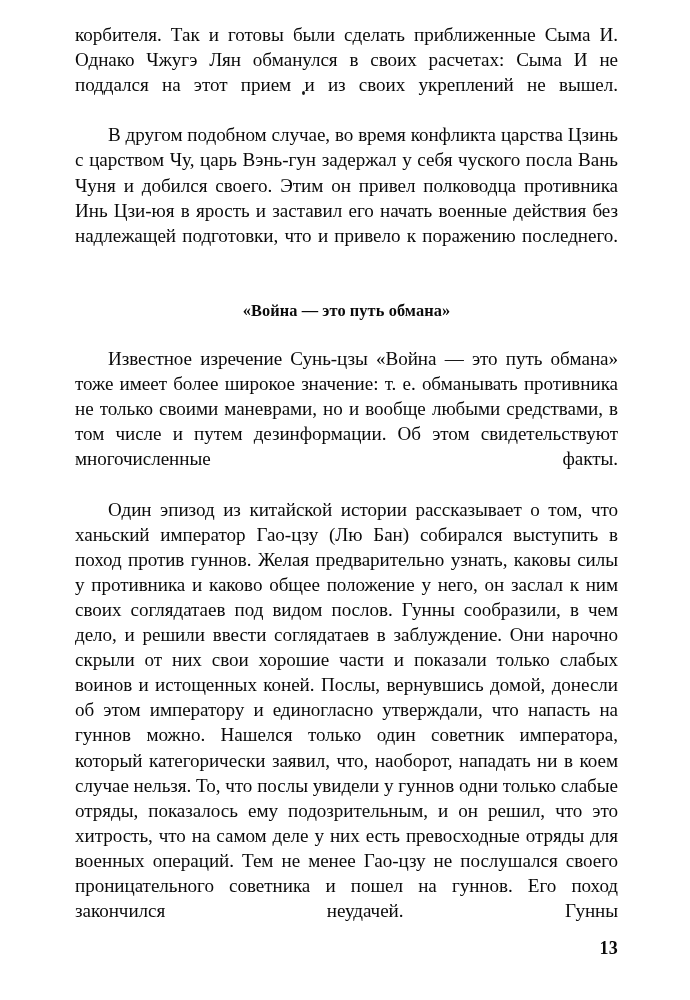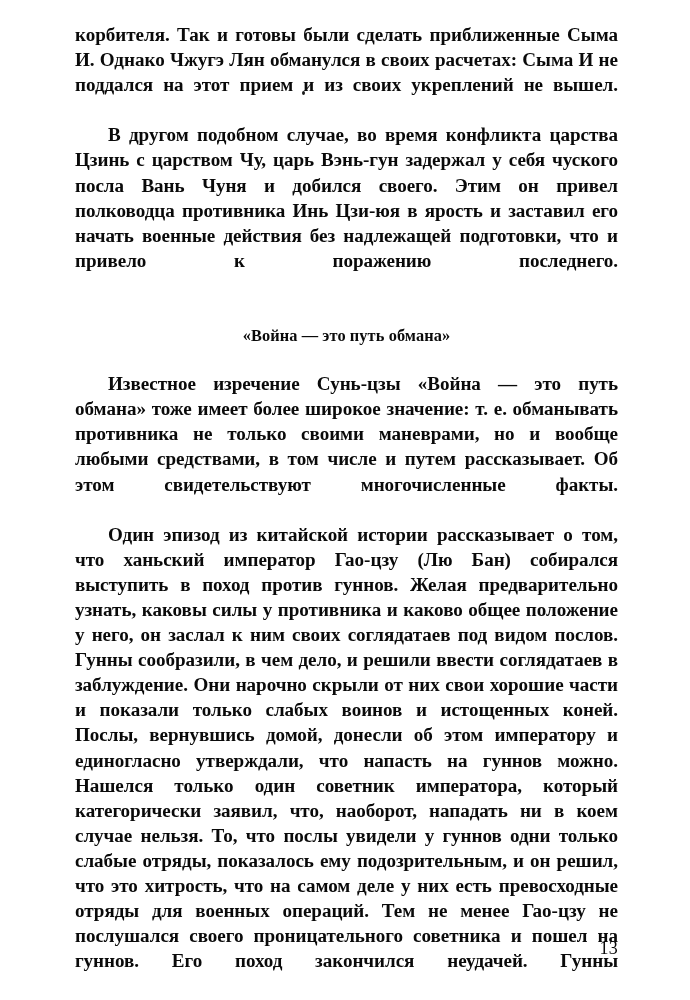--- a/index.html
+++ b/index.html
@@ -30,21 +30,21 @@
     left: 75px;
     top: 22px;
     width: 543px;
   }
 
   p.body-par {
     margin: 0;
     padding: 0;
     font-size: 19.1px;
     line-height: 25.1px;
-    font-weight: bold;
+    font-weight: normal;
     text-align: justify;
     text-justify: inter-word;
     text-indent: 33px;
     letter-spacing: -0.05px;
     word-spacing: 0px;
     -webkit-font-smoothing: none;
   }
 
   p.body-par.first {
     text-indent: 0;
@@ -71,21 +71,21 @@
   }
 
   .gap-before-heading { height: 25px; }
   .gap-after-heading  { height: 23px; }
 
   #page-number {
     position: absolute;
     right: 72px;
     top: 938px;
     font-size: 18px;
-    font-weight: normal;
+    font-weight: bold;
     font-family: "Liberation Serif", "DejaVu Serif", serif;
     letter-spacing: 0.3px;
     text-align: right;
   }
 
   
   .speck {
     position: absolute;
     background: #1a1a1a;
     border-radius: 50%;
@@ -102,21 +102,21 @@
     <p class="body-par first">корбителя. Так и готовы были сделать приближенные Сыма И. Однако Чжугэ Лян обманулся в своих расчетах: Сыма И не поддался на этот прием и из своих укреплений не вышел.</p>
 
     <p class="body-par">В другом подобном случае, во время конфликта царства Цзинь с царством Чу, царь Вэнь-гун задержал у себя чуского посла Вань Чуня и добился своего. Этим он привел полководца противника Инь Цзи-юя в ярость и заставил его начать военные действия без надлежащей подготовки, что и привело к поражению последнего.</p>
 
     <div class="gap-before-heading"></div>
 
     <h2 class="section-heading">«Война — это путь обмана»</h2>
 
     <div class="gap-after-heading"></div>
 
-    <p class="body-par">Известное изречение Сунь-цзы «Война — это путь обмана» тоже имеет более широкое значение: т. е. обманывать противника не только своими маневрами, но и вообще любыми средствами, в том числе и путем рассказывает. Об этом свидетельствуют многочисленные факты.</p>
+    <p class="body-par">Известное изречение Сунь-цзы «Война — это путь обмана» тоже имеет более широкое значение: т. е. обманывать противника не только своими маневрами, но и вообще любыми средствами, в том числе и путем дезинформации. Об этом свидетельствуют многочисленные факты.</p>
 
 
     <p class="body-par">Один эпизод из китайской истории рассказывает о том, что ханьский император Гао-цзу (Лю Бан) собирался выступить в поход против гуннов. Желая предварительно узнать, каковы силы у противника и каково общее положение у него, он заслал к ним своих соглядатаев под видом послов. Гунны сообразили, в чем дело, и решили ввести соглядатаев в заблуждение. Они нарочно скрыли от них свои хорошие части и показали только слабых воинов и истощенных коней. Послы, вернувшись домой, донесли об этом императору и единогласно утверждали, что напасть на гуннов можно. Нашелся только один советник императора, который категорически заявил, что, наоборот, нападать ни в коем случае нельзя. То, что послы увидели у гуннов одни только слабые отряды, показалось ему подозрительным, и он решил, что это хитрость, что на самом деле у них есть превосходные отряды для военных операций. Тем не менее Гао-цзу не послушался своего проницательного советника и пошел на гуннов. Его поход закончился неудачей. Гунны</p>
 
   </div>
 
   <div class="speck" id="speck-1"></div>
 
   <div id="page-number">13</div>
 

